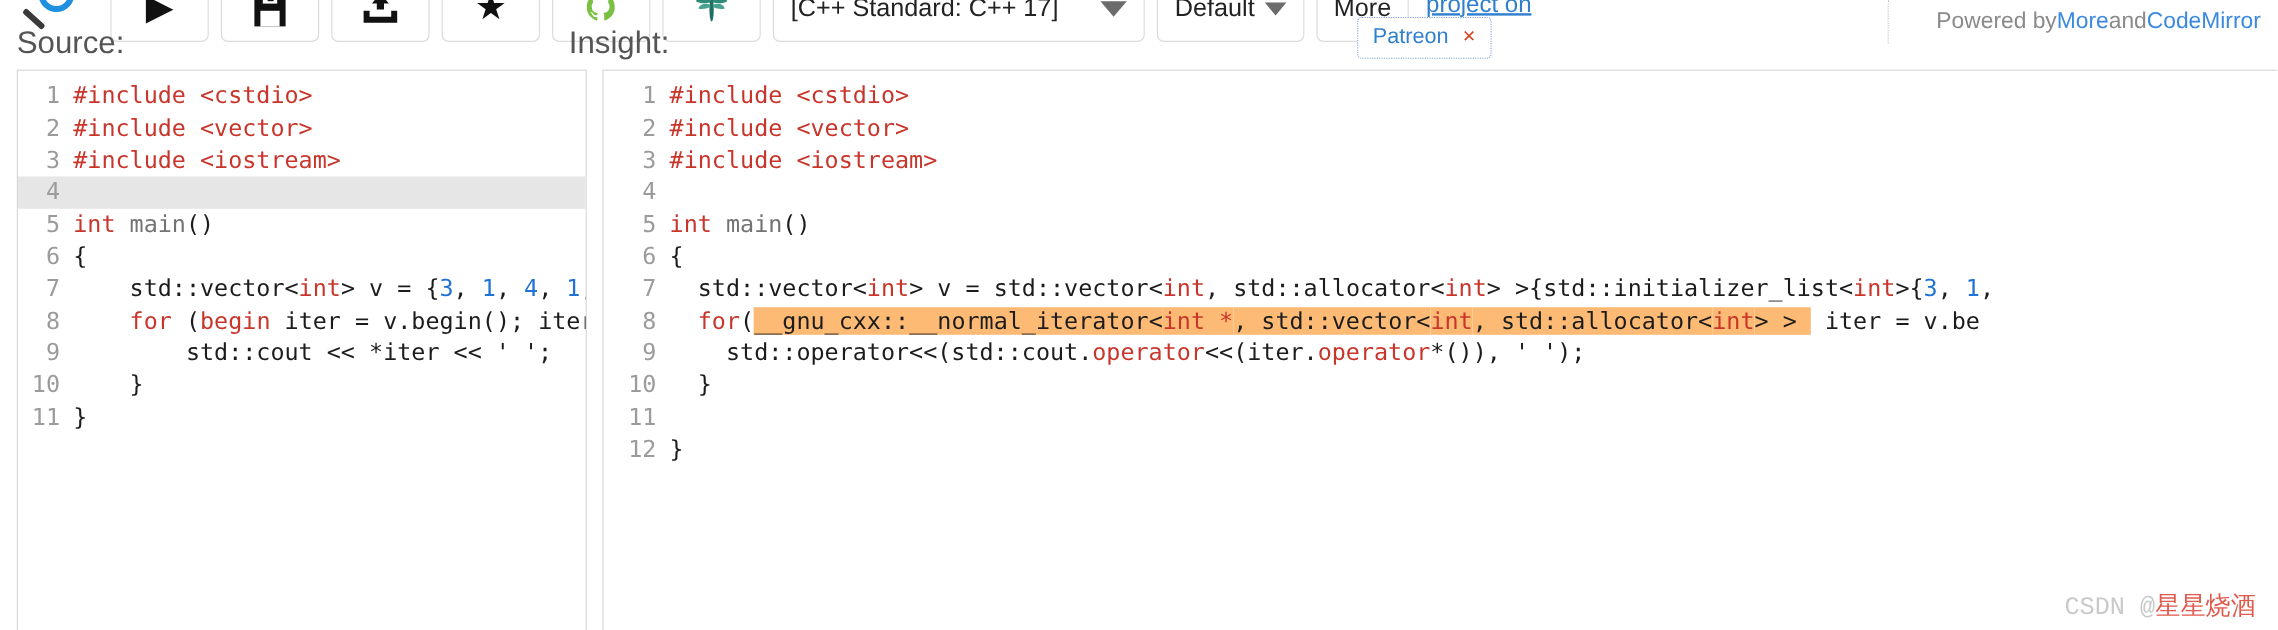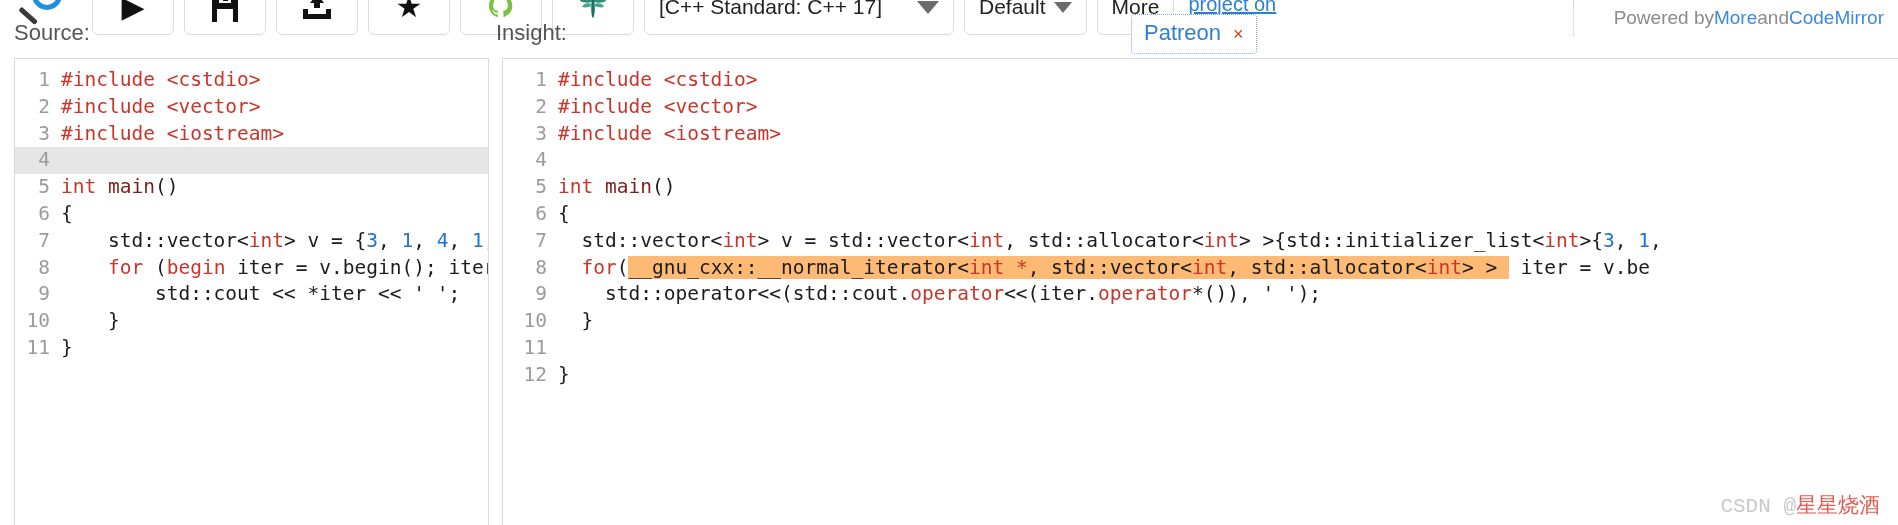--- a/index.html
+++ b/index.html
@@ -68,37 +68,37 @@
 
   
   .patreon-badge {
     position: absolute; left: 1131px; top: 14px;
     border: 1px dotted #7aa8dd; border-radius: 4px;
     padding: 5px 12px 7px 12px;
     background: #fff;
     display: flex; align-items: baseline; gap: 12px;
     z-index: 6;
   }
-  .patreon-badge .ptxt { font-size: 22px; color: #2f7fd0; }
+  .patreon-badge .ptxt { font-size: 18px; color: #2f7fd0; }
   .patreon-badge .pclose { font-size: 18px; color: #d0421b; }
 
   .powered {
     position: absolute; right: 14px; top: 0px;
     font-size: 19px; color: #8a8a8a; white-space: nowrap;
     border-left: 1px dotted #c9c9c9; padding-left: 40px; height: 36px;
     display: flex; align-items: center;
   }
   .powered a { color: #3b8ae0; text-decoration: none; }
 
   
   .panel-label {
-    position: absolute; font-size: 22px; color: #555;
+    position: absolute; font-size: 26px; color: #555;
   }
   #lbl-source  { left: 14px;  top: 20px; }
-  #lbl-insight { left: 496px; top: 20px; }
+  #lbl-insight { left: 474px; top: 20px; }
 
   
   .editor {
     position: absolute; top: 58px; height: 468px;
     border: 1px solid #d9d9d9; border-top: 1px solid #d9d9d9;
     background: #fff; overflow: hidden;
   }
   #editor-source  { left: 14px;  width: 475px; }
   #editor-insight { left: 502px; width: 1396px; border-right: none; }
 
@@ -115,21 +115,21 @@
     padding-right: 11px; user-select: none;
   }
   #editor-source  .gutter { width: 46px; }
   #editor-insight .gutter { width: 55px; }
   .ltext { flex: 1 1 auto; color: #1c1c1c; position: relative; }
   .line.active { background: #e6e6e6; }
   .line.active .gutter { background: transparent; }
 
   
   .k   { color: #c9352b; }              
-  .fn  { color: #7f1d1d; }              
+  .fn  { color: #737373; }              
   .num { color: #1f72d6; }
   .sel { background: #fdba74; }         
 
   .watermark {
     position: absolute; right: 18px; bottom: 6px;
     font-size: 21px; color: #c9c9c9; white-space: nowrap; font-family: Liberation Mono, monospace;
   }
   .wm-red { color: #e05a4e; }
 </style>
 </head>

